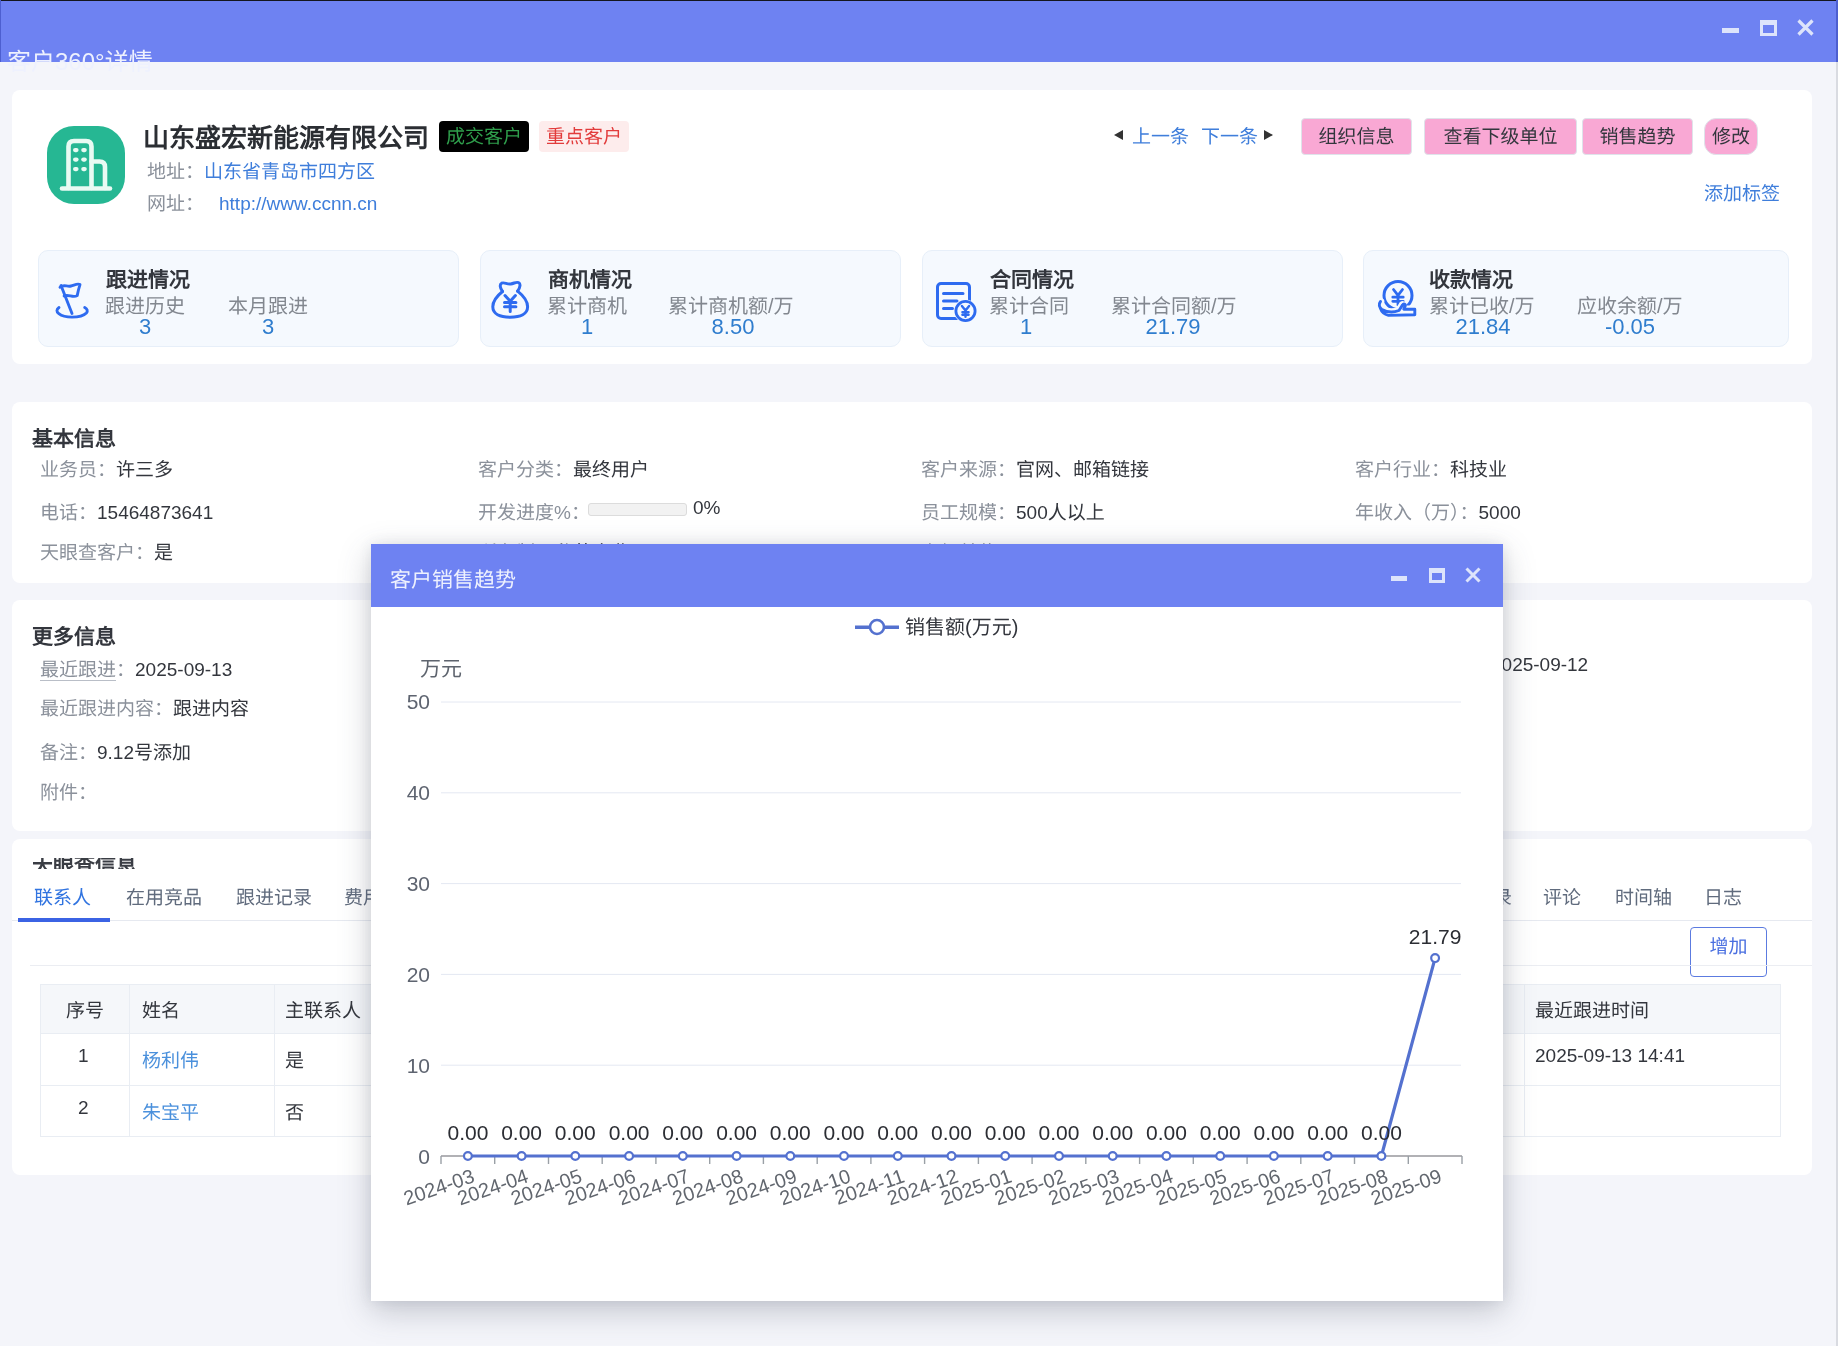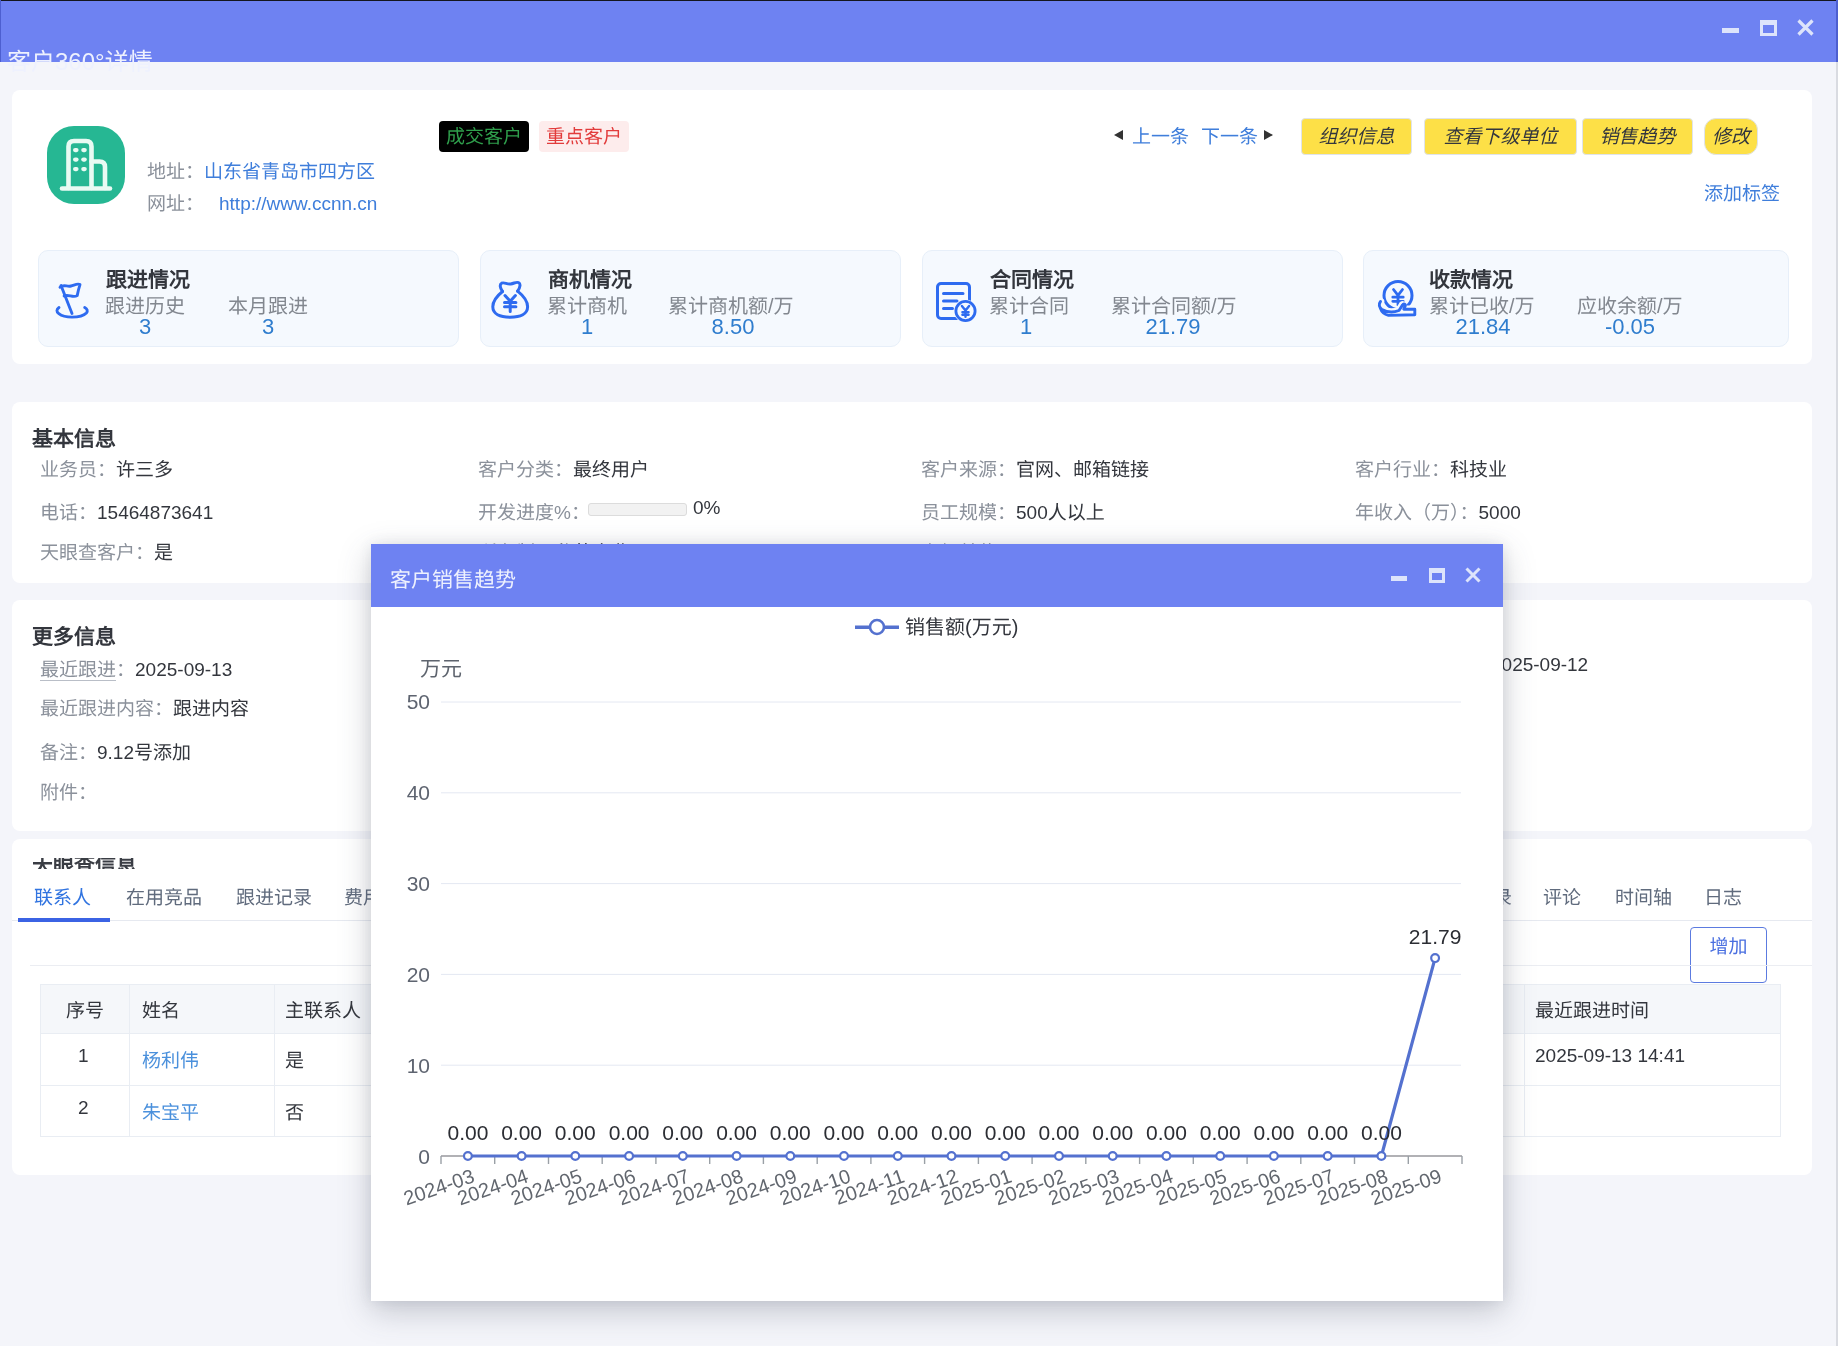--- a/index.html
+++ b/index.html
@@ -9,21 +9,21 @@
   .abs { position:absolute; }
   .card { position:absolute; background:#fff; border-radius:8px; }
   .lbl { color:#8b919b; font-size:19px; }
   .val { color:#33363d; font-size:19px; }
   .blue { color:#3f7edb; }
   .row { position:absolute; white-space:nowrap; }
   .statcard { position:absolute; background:#f5f9fe; border:1px solid #e7eff9; border-radius:10px; height:97px; }
   .stitle { position:absolute; font-size:21px; font-weight:bold; color:#33363d; white-space:nowrap; top:263px; }
   .slbl { position:absolute; font-size:20px; color:#82878f; white-space:nowrap; top:290px; }
   .sval { position:absolute; font-size:22px; color:#2f7dce; text-align:center; width:120px; top:314px; }
-  .btn { position:absolute; background:#fde047; border:1px solid #dfe3ea; border-radius:4px; font-size:19px; color:#33363d; text-align:center; line-height:35px; height:37px;font-style:italic; }
+  .btn { position:absolute; background:#f9a8d4; border:1px solid #dfe3ea; border-radius:4px; font-size:19px; color:#33363d; text-align:center; line-height:35px; height:37px; }
   .tag { position:absolute; height:31px; line-height:31px; border-radius:4px; font-size:19px; padding:0 7px; top:121px; }
   .sectitle { position:absolute; font-size:21px; font-weight:bold; color:#33363d; }
   .tab { position:absolute; font-size:19px; color:#606b7d; white-space:nowrap; top:882px; }
 </style>
 </head>
 <body>
 <div id="page">
 
   <div class="abs" style="left:0;top:0;width:1838px;height:62px;background:#6e82f2;"></div>
   <div class="abs" style="left:0;top:0;width:1838px;height:1px;background:#14161f;"></div>
@@ -50,20 +50,21 @@
     <g fill="#e9faf3">
       <rect x="26" y="22" width="5.6" height="4.2" rx="2.1"></rect>
         <rect x="34.2" y="22" width="5.6" height="4.2" rx="2.1"></rect>
       <rect x="26" y="31.5" width="5.6" height="4.2" rx="2.1"></rect>
         <rect x="34.2" y="31.5" width="5.6" height="4.2" rx="2.1"></rect>
       <rect x="26" y="41" width="5.6" height="4.2" rx="2.1"></rect>
         <rect x="34.2" y="41" width="5.6" height="4.2" rx="2.1"></rect>
     </g>
   </svg>
 
+  <div class="abs" style="left:143px;top:117px;font-size:26px;font-weight:bold;color:#2b2e33;">山东盛宏新能源有限公司</div>
   <div class="tag" style="left:439px;background:#000000;color:#2f9f4c;">成交客户</div>
   <div class="tag" style="left:539px;background:#fdecec;color:#e23b3b;">重点客户</div>
 
   <div class="row" style="left:147px;top:156px;"><span class="lbl">地址：</span><span class="blue" style="font-size:19px;">山东省青岛市四方区</span></div>
   <div class="row" style="left:147px;top:188px;"><span class="lbl">网址：</span><span class="blue" style="font-size:19px;margin-left:15px;">http://www.ccnn.cn</span></div>
 
   <svg class="abs" style="left:1114px;top:130px;" width="9" height="10" viewBox="0 0 9 10">
       <path d="M9 0 L9 10 L0 5 Z" fill="#333"></path>
     </svg>
   <div class="abs blue" style="left:1132px;top:121px;font-size:19px;">上一条</div>
@@ -179,21 +180,21 @@
   <div class="tab" style="left:126px;">在用竞品</div>
   <div class="tab" style="left:236px;">跟进记录</div>
   <div class="tab" style="left:344px;">费用记录</div>
   <div class="tab" style="left:1436px;">操作记录</div>
   <div class="tab" style="left:1543px;">评论</div>
   <div class="tab" style="left:1615px;">时间轴</div>
   <div class="tab" style="left:1704px;">日志</div>
   <div class="abs" style="left:12px;top:920px;width:1800px;height:1px;background:#e6e9f0;"></div>
   <div class="abs" style="left:18px;top:918px;width:92px;height:4px;background:#3b63e4;"></div>
 
-  <div class="abs" style="left:1690px;top:927px;width:77px;height:56px;border:1px solid #5c7be0;border-radius:4px;color:#4a6fe0;font-size:19px;text-align:center;line-height:38px;">增加</div>
+  <div class="abs" style="left:1690px;top:927px;width:77px;height:50px;border:1px solid #5c7be0;border-radius:4px;color:#4a6fe0;font-size:19px;text-align:center;line-height:38px;">增加</div>
   <div class="abs" style="left:30px;top:965px;width:1782px;height:1px;background:#ebedf2;"></div>
 
   <div class="abs" style="left:40px;top:984px;width:1741px;height:153px;border:1px solid #e9edf3;">
     <div style="position:absolute;left:0;top:0;width:100%;height:49px;background:#f5f7fa;border-bottom:1px solid #e9edf3;"></div>
     <div style="position:absolute;left:0;top:49px;width:100%;height:52px;border-bottom:1px solid #e9edf3;"></div>
 
     <div style="position:absolute;left:88px;top:0;width:1px;height:151px;background:#e9edf3;"></div>
     <div style="position:absolute;left:233px;top:0;width:1px;height:151px;background:#e9edf3;"></div>
     <div style="position:absolute;left:1483px;top:0;width:1px;height:151px;background:#e9edf3;"></div>
     <div class="abs val" style="left:26px;top:998px;"> </div>

